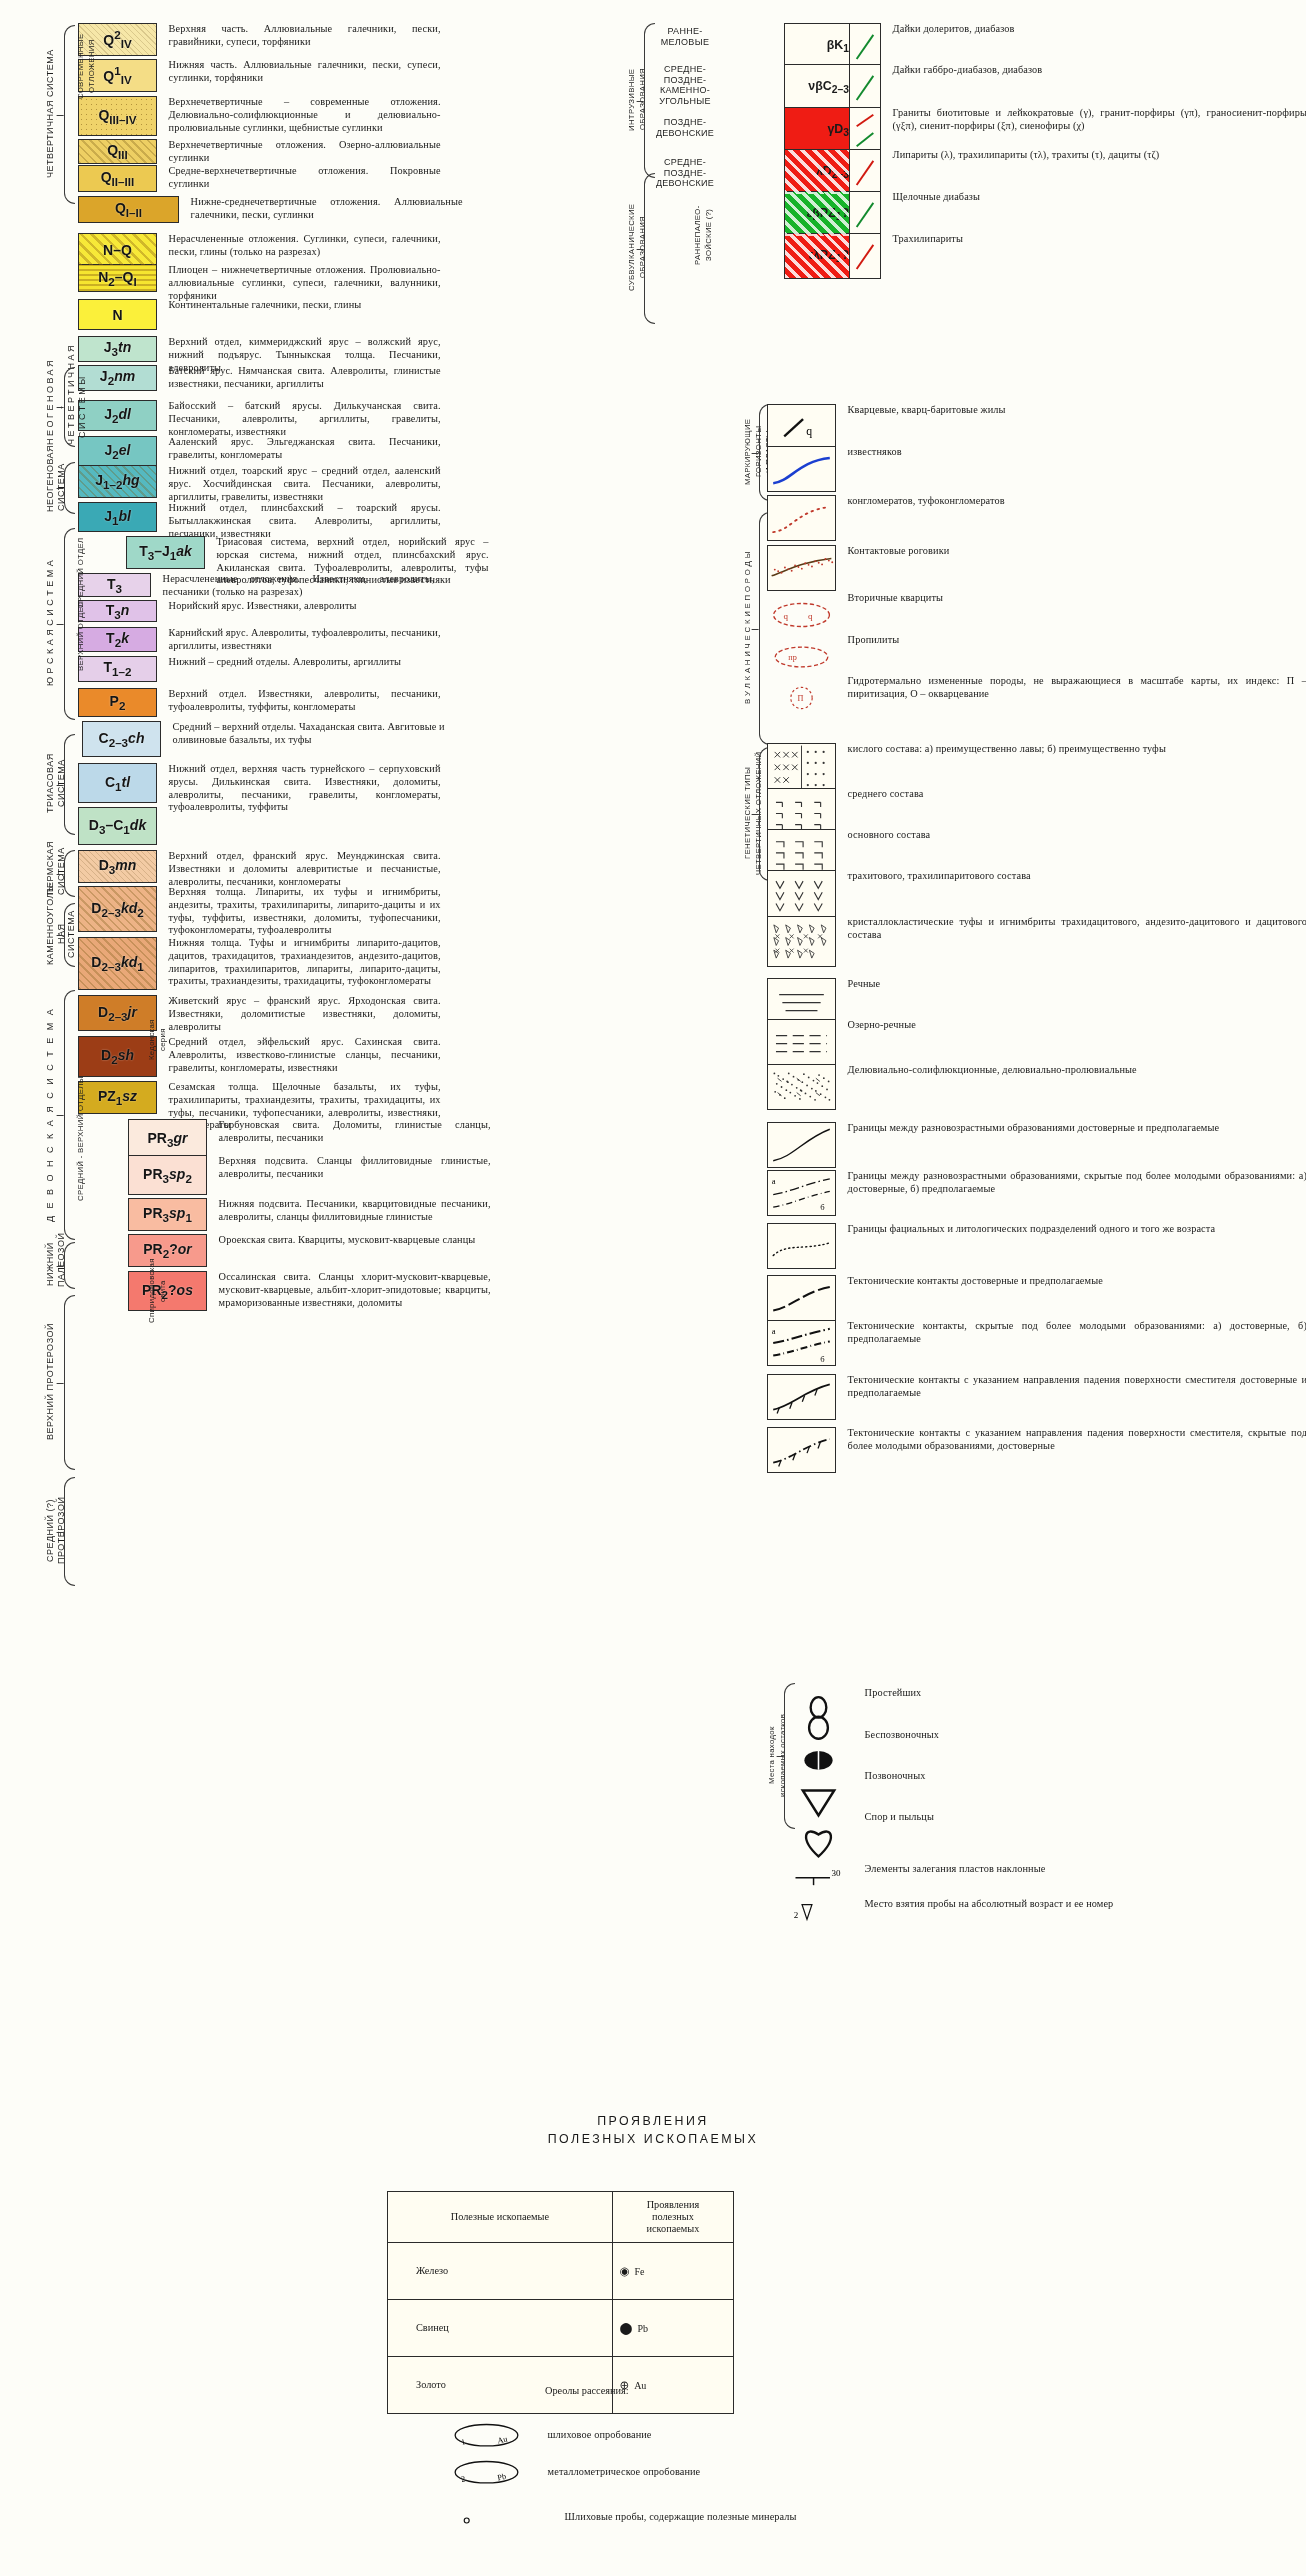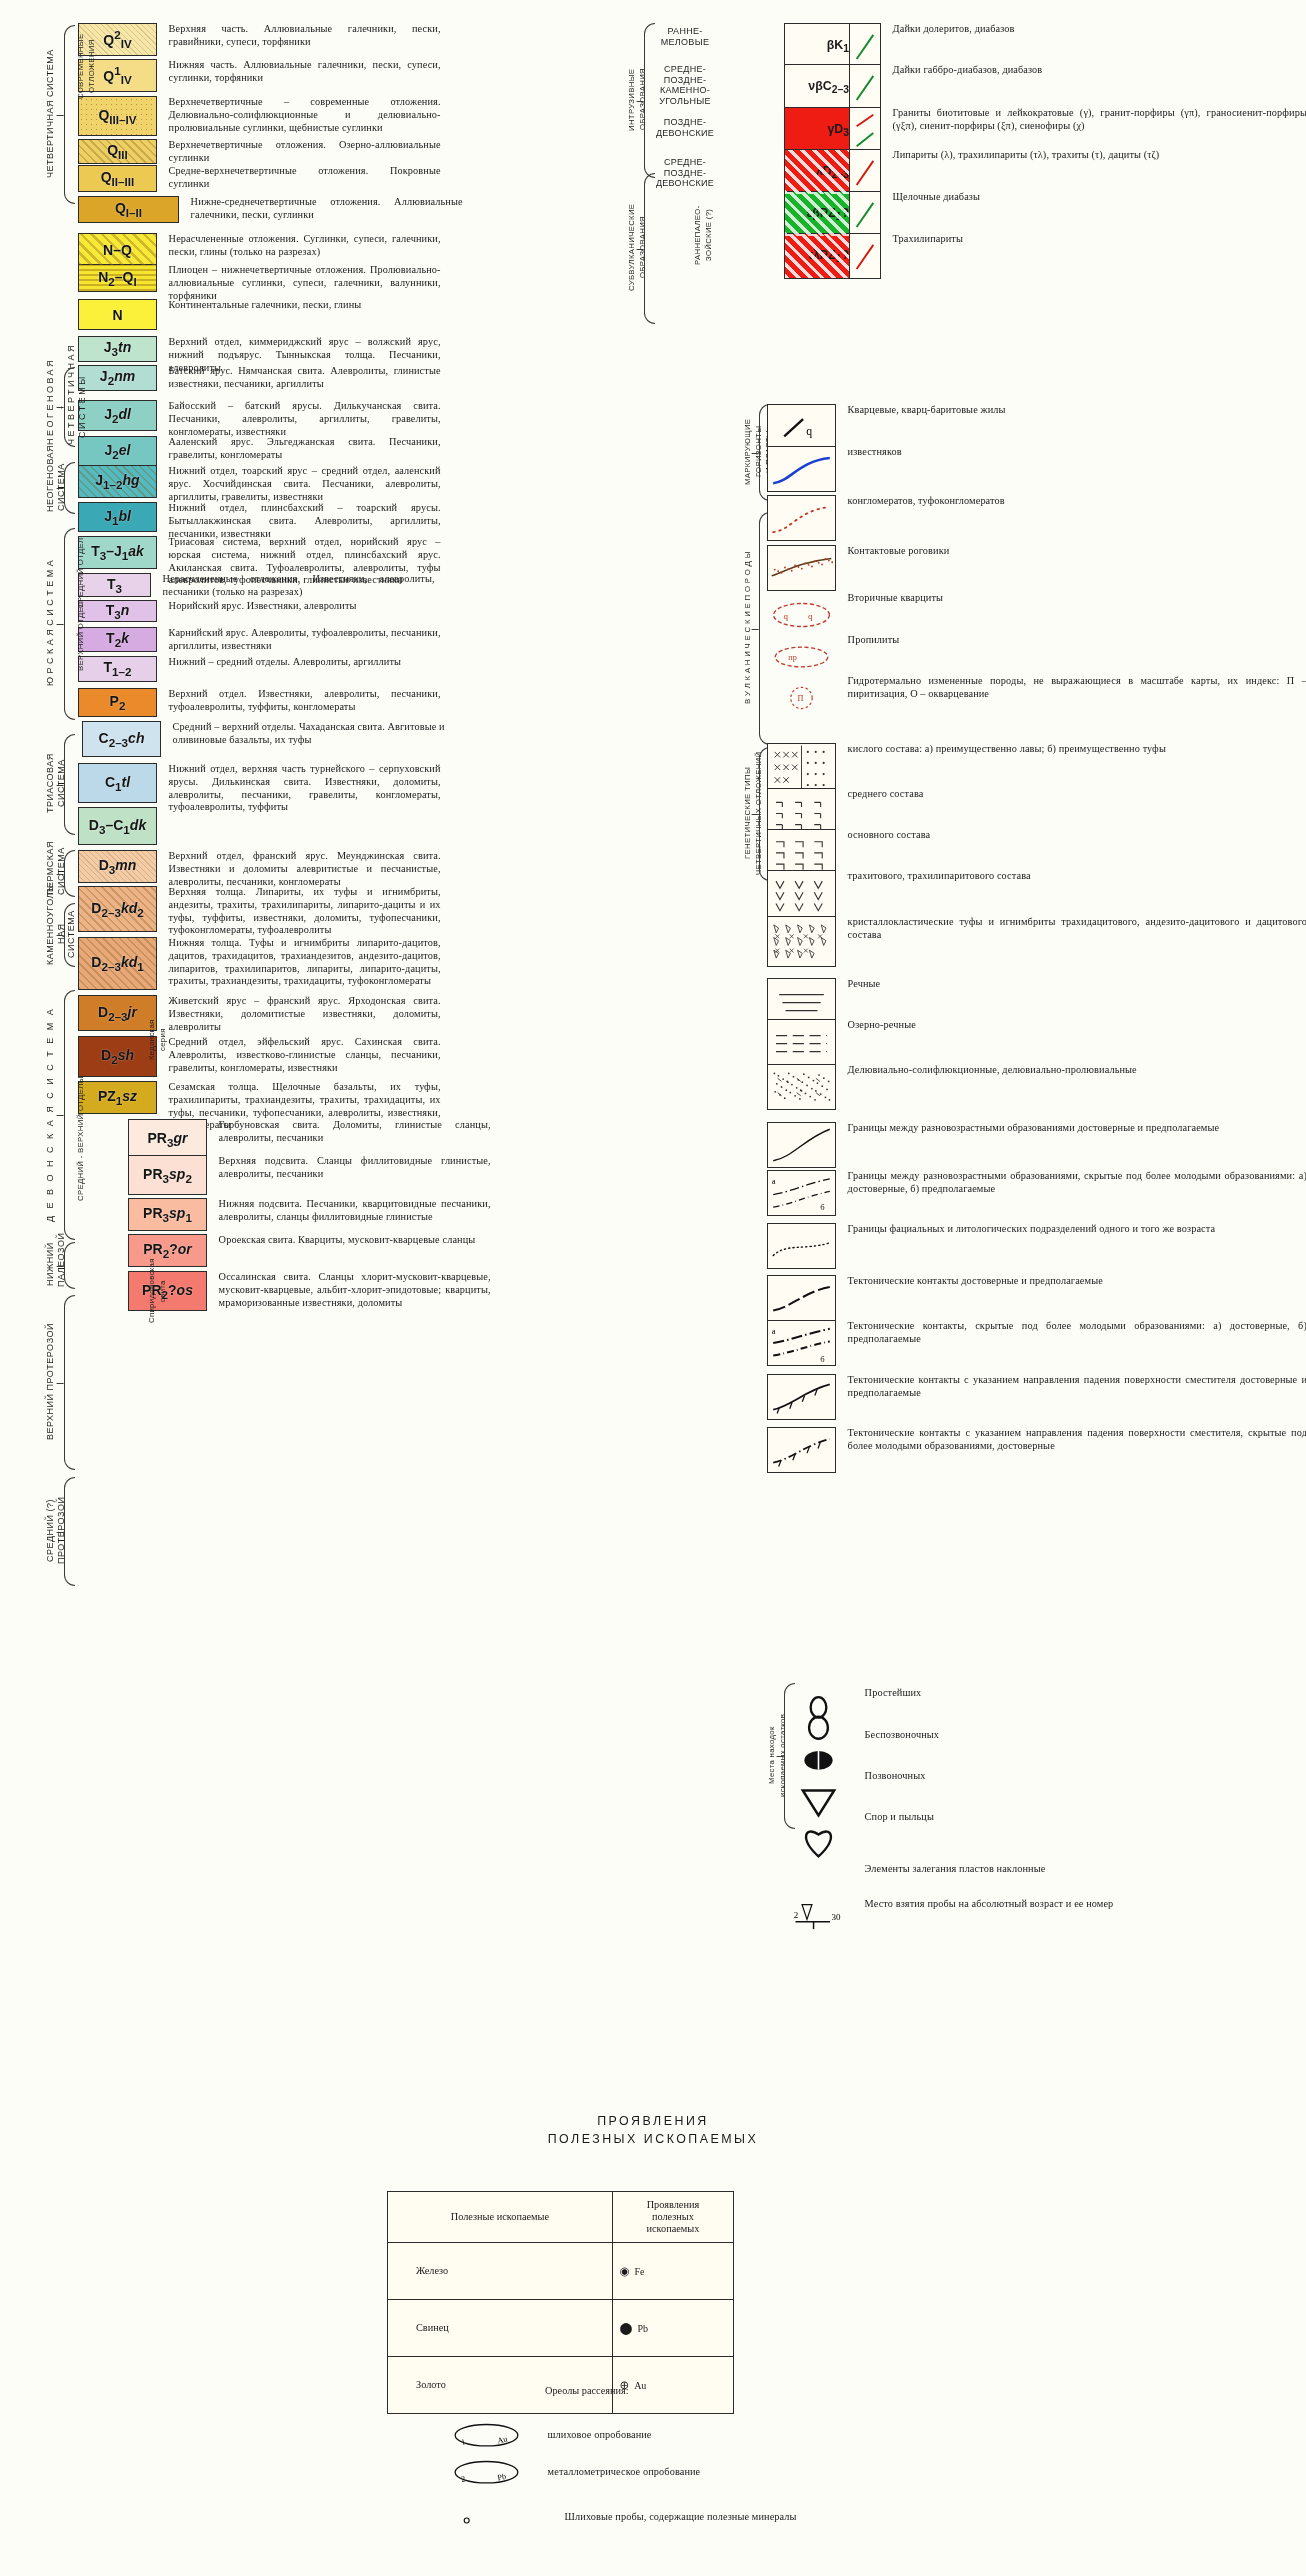--- a/index.html
+++ b/index.html
@@ -171,21 +171,21 @@
       </div>
       <div class="desc">Нижний отдел, тоарский ярус – средний отдел, ааленский ярус. Хосчийдинская свита. Песчаники, алевролиты, аргиллиты, гравелиты, известняки</div>
     </div>
     <div class="row" style="left:78px;top:502px">
       <div class="swatch " style="background:#3aa9b5;height:30px;width:79px;">
         <span class="lbl">J<sub>1</sub><i>bl</i></span>
       </div>
       <div class="desc">Нижний отдел, плинсбахский – тоарский ярусы. Бытыллакжинская свита. Алевролиты, аргиллиты, песчаники, известняки</div>
     </div>
     <div class="row" style="left:78px;top:536px">
-      <div class="swatch " style="background:#9fd8c8;height:33px;width:79px;">
+      <div class="swatch " style="background:#9fd8c8;height:33px;width:79px;margin-left:48px;">
         <span class="lbl">T<sub>3</sub>–J<sub>1</sub><i>ak</i></span>
       </div>
       <div class="desc">Триасовая система, верхний отдел, норийский ярус – юрская система, нижний отдел, плинсбахский ярус. Акиланская свита. Туфоалевролиты, алевролиты, туфы алевролитов, туфопесчаники, глинистые известняки</div>
     </div>
     <div class="row" style="left:78px;top:573px">
       <div class="swatch " style="background:#e7d2ea;height:24px;width:73px;text-align:right;">
         <span class="lbl">T<sub>3</sub></span>
       </div>
       <div class="desc">Нерасчлененные отложения. Известняки, алевролиты, песчаники (только на разрезах)</div>
     </div>
@@ -809,21 +809,21 @@
         </svg></div>
       <div class="desc xwide">Позвоночных</div>
     </div>
     <div class="row" style="left:784px;top:1811px">
       <div class="nocell" style="height: 26.4px;"><svg viewBox="0 0 44 40">
           <path d="M22 29 C10 18 13 9 22 15 C31 9 34 18 22 29 Z" fill="none" stroke="#111" stroke-width="1.5"></path>
         </svg></div>
       <div class="desc xwide">Спор и пыльцы</div>
     </div>
     <div class="row" style="left:784px;top:1863px">
-      <div class="nocell" style="height: 25px; margin-top: 44px;"><svg viewBox="0 0 84 36">
+      <div class="nocell" style="height: 25px;"><svg viewBox="0 0 84 36">
           <line x1="14" y1="18" x2="56" y2="18" stroke="#111" stroke-width="1.8"></line>
           <line x1="36" y1="18" x2="36" y2="27" stroke="#111" stroke-width="1.8"></line>
           <text x="58" y="16" font-size="11" font-family="Liberation Serif">30</text>
         </svg></div>
       <div class="desc xwide">Элементы залегания пластов наклонные</div>
     </div>
     <div class="row" style="left:784px;top:1898px">
       <div class="nocell" style="height: 25px;"><svg viewBox="0 0 84 36">
           <path d="M22 8 L34 8 L28 26 Z" fill="none" stroke="#111" stroke-width="1.5"></path>
           <text x="12" y="24" font-size="11" font-family="Liberation Serif">2</text>

